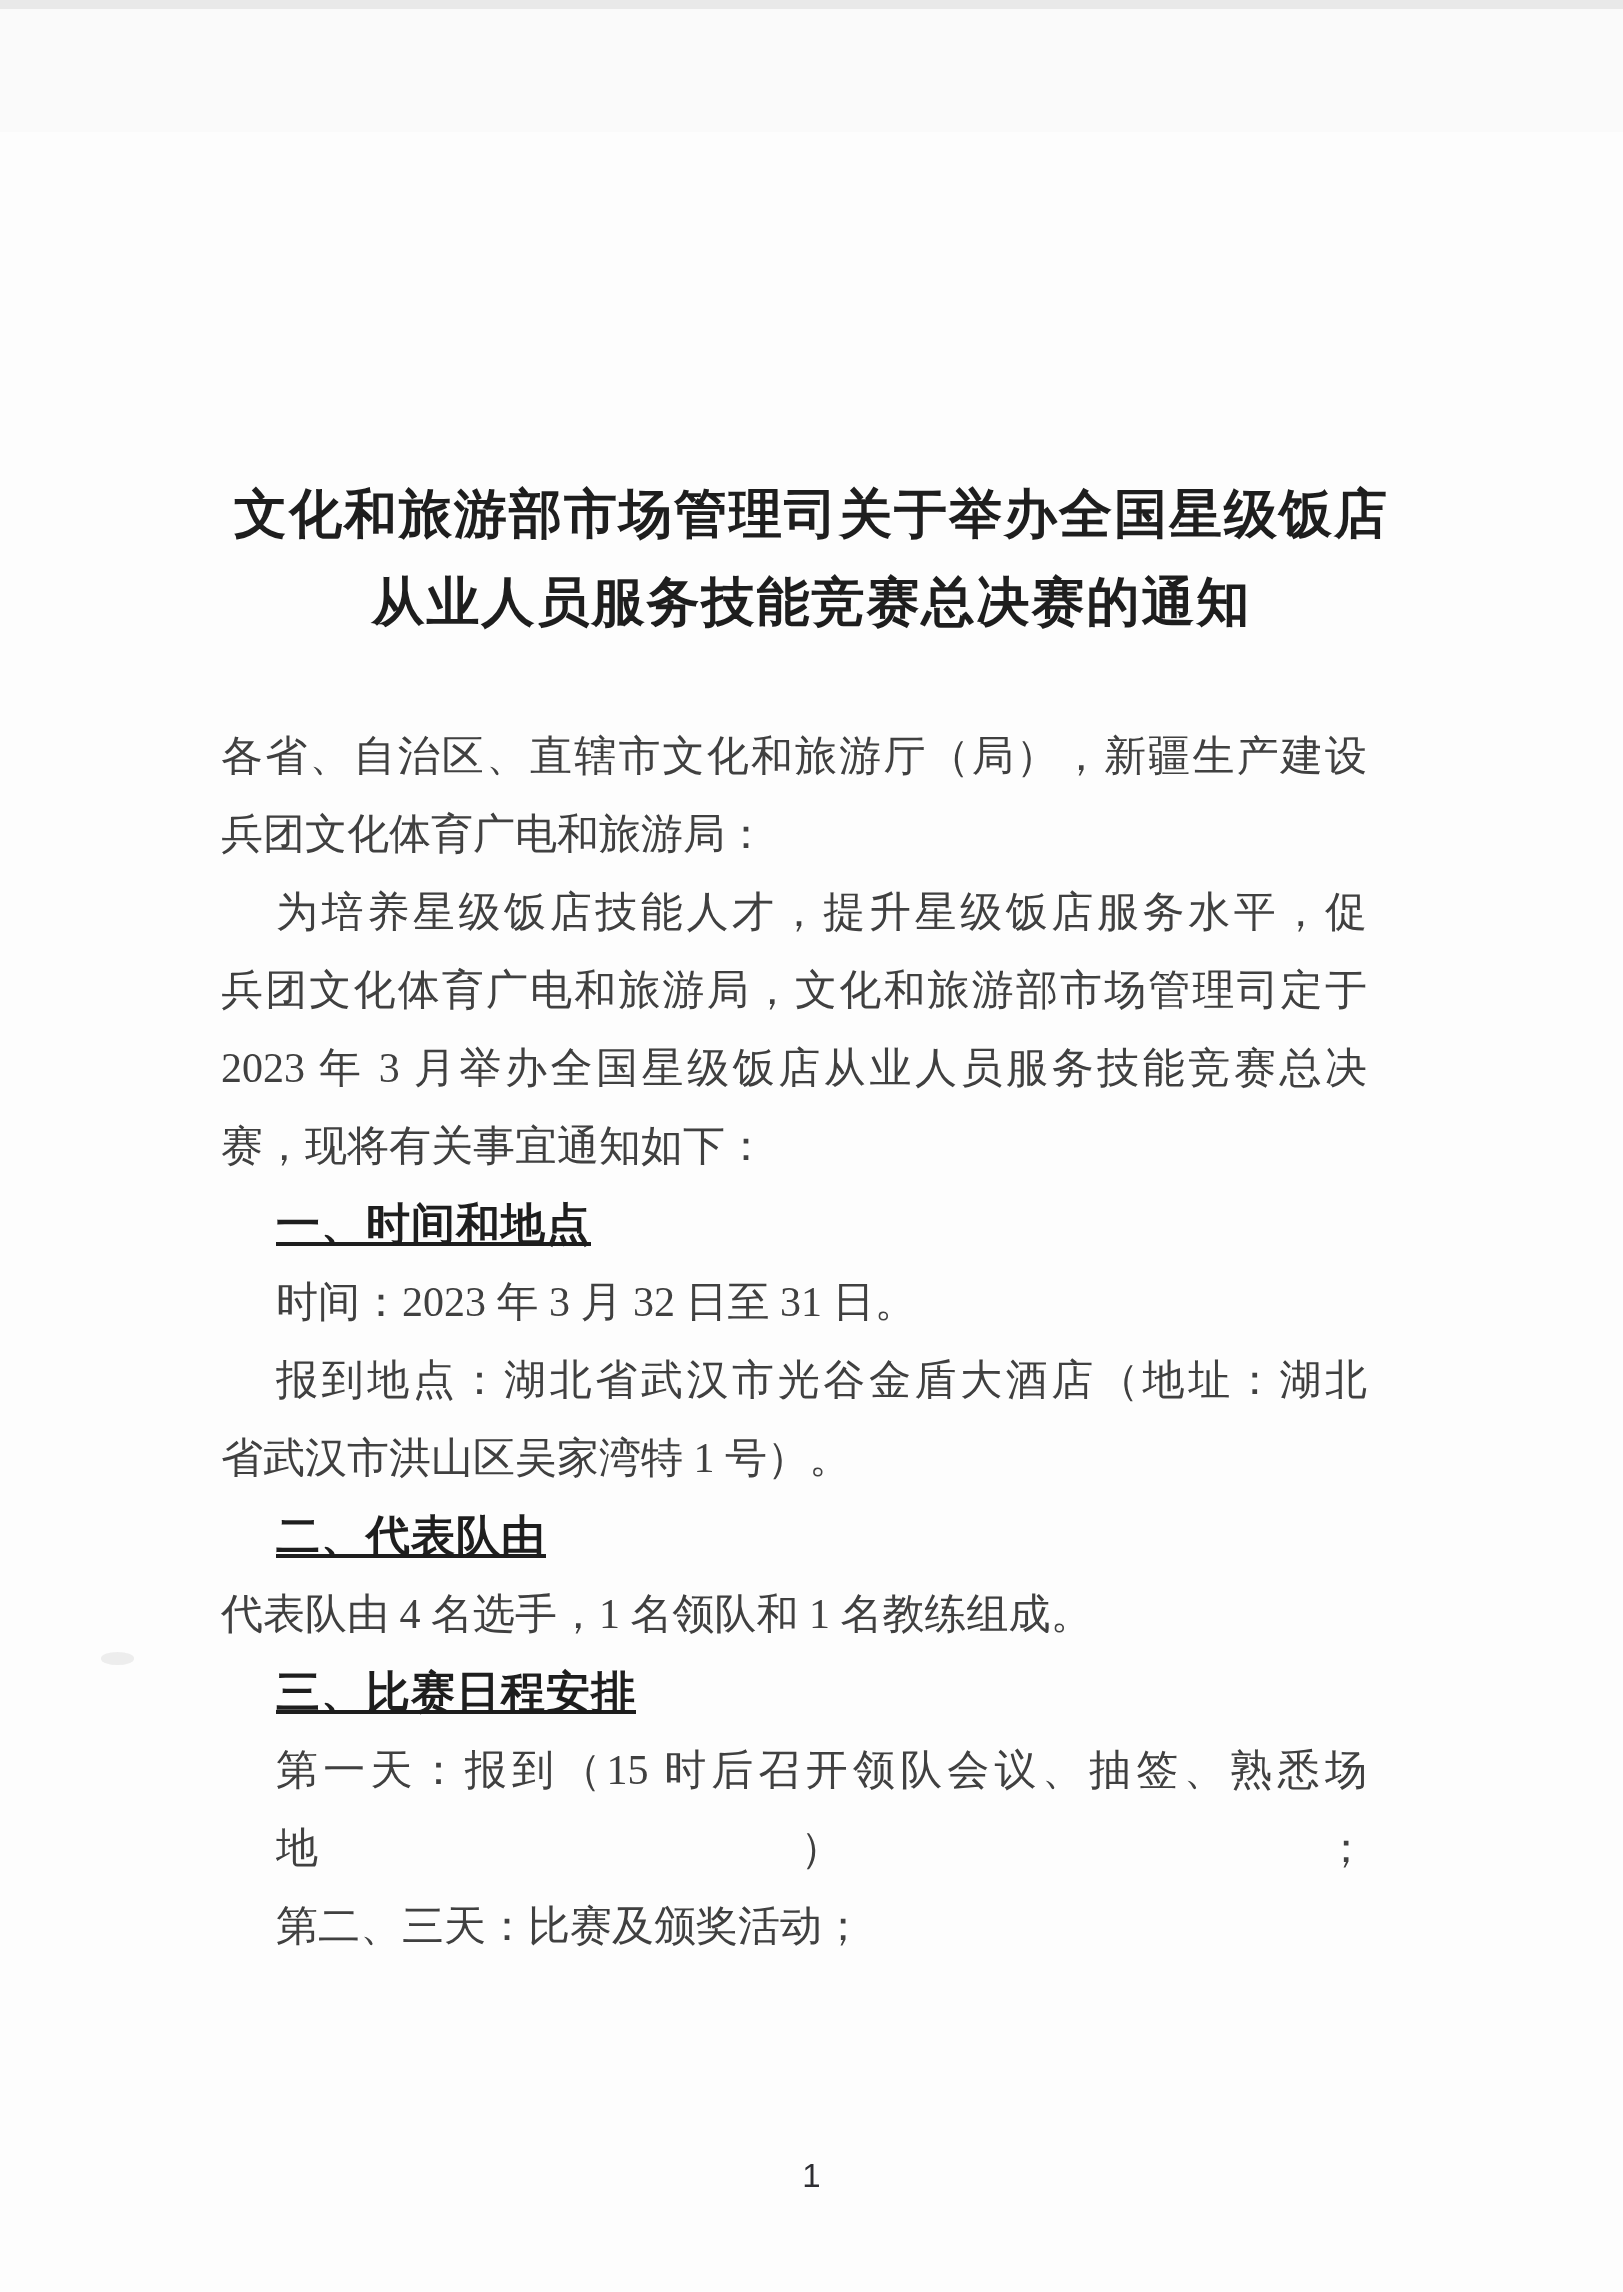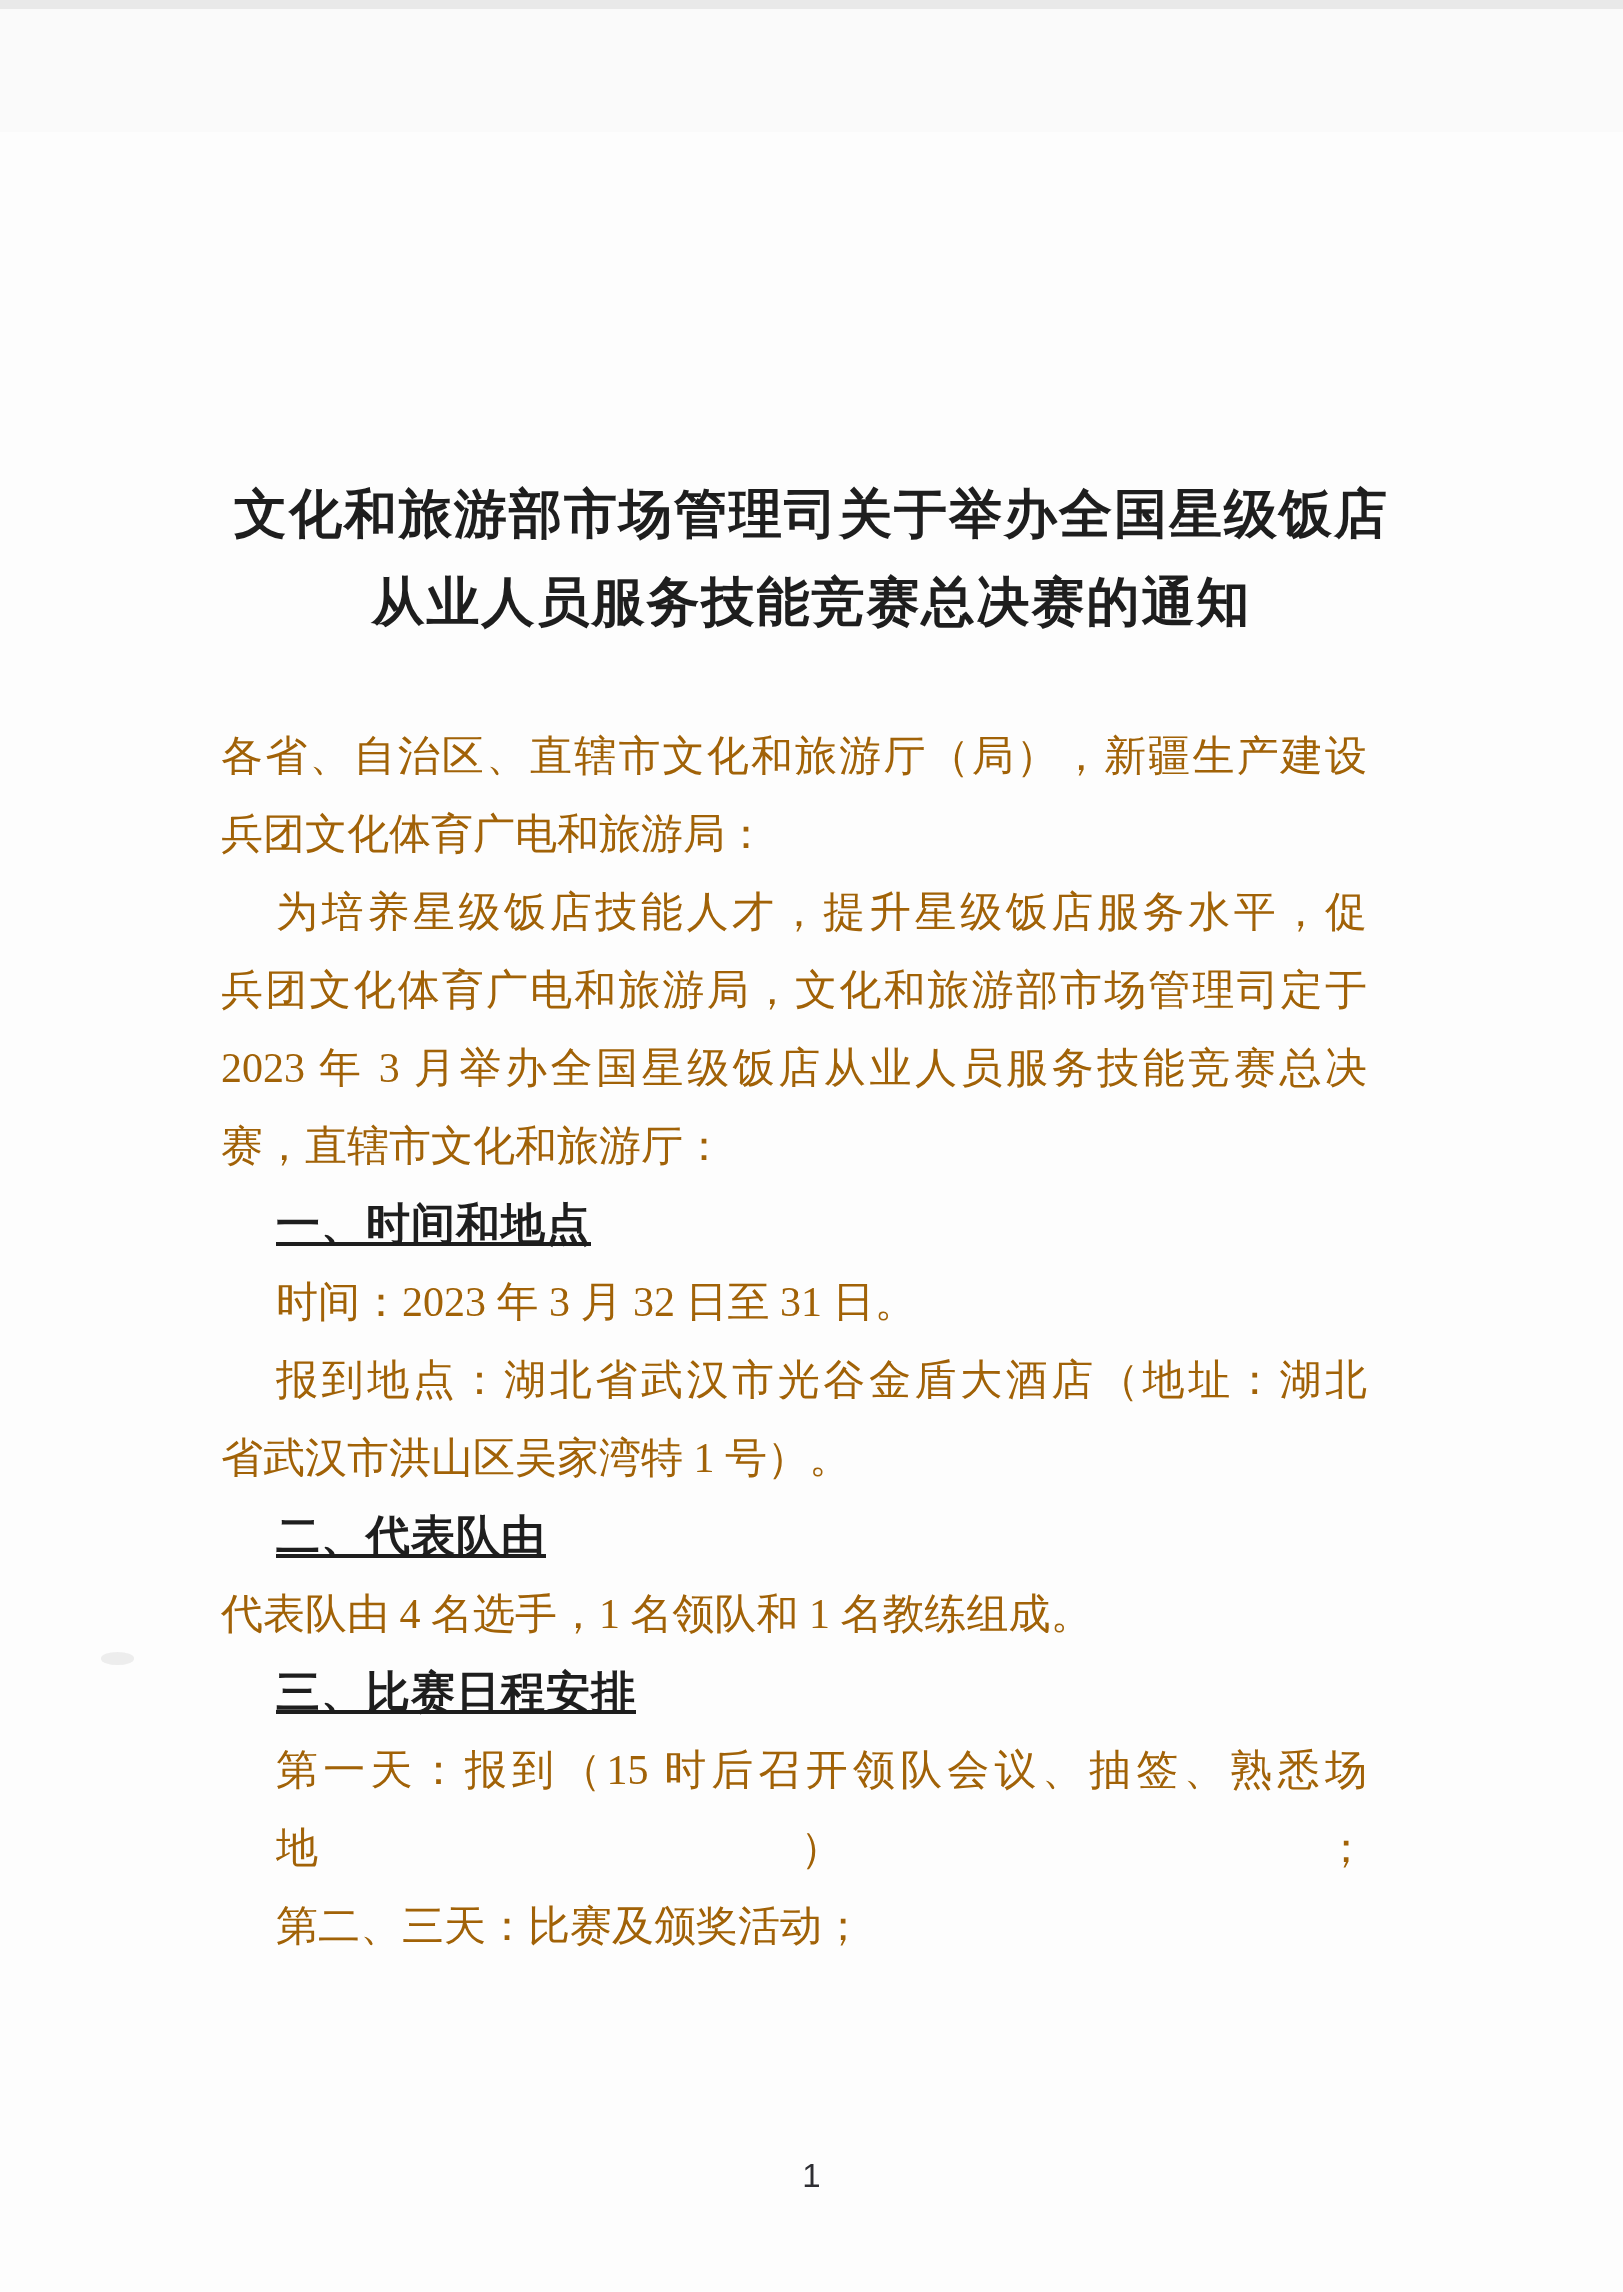--- a/index.html
+++ b/index.html
@@ -48,21 +48,21 @@
     font-family: "Liberation Serif", serif;
   }
   .body-block {
     position: relative;
     margin: 71px 256px 0 221px; 
   }
   .line {
     font-size: 42px;
     line-height: 78px;
     white-space: nowrap;
-    color: #a16207;
+    color: #404040;
   }
   .line.indent {
     padding-left: 55px;
   }
   .line.full {
     white-space: normal;
     text-align: justify;
     text-align-last: justify;
   }
   .line.heading {
@@ -96,21 +96,21 @@
     <div class="title-line">从业人员服务技能竞赛总决赛的通知</div>
   </div>
 
   <div class="body-block">
 
   <div class="line body full">各省、自治区、直辖市文化和旅游厅（局），新疆生产建设</div>
       <div class="line body">兵团文化体育广电和旅游局：</div>
       <div class="line body indent full">为培养星级饭店技能人才，提升星级饭店服务水平，促</div>
       <div class="line body full">兵团文化体育广电和旅游局，文化和旅游部市场管理司定于</div>
       <div class="line body full">2023 年 3 月举办全国星级饭店从业人员服务技能竞赛总决</div>
-      <div class="line body">赛，直辖市文化和旅游厅：</div>
+      <div class="line body">赛，现将有关事宜通知如下：</div>
       <div class="line heading indent">一、时间和地点</div>
       <div class="line body indent">时间：2023 年 3 月 32 日至 31 日。</div>
       <div class="line body indent full">报到地点：湖北省武汉市光谷金盾大酒店（地址：湖北</div>
       <div class="line body">省武汉市洪山区吴家湾特 1 号）。</div>
       <div class="line heading indent">二、代表队由</div>
       <div class="line body">代表队由 4 名选手，1 名领队和 1 名教练组成。</div>
       <div class="line heading indent">三、比赛日程安排</div>
       <div class="line body indent full">第一天：报到（15 时后召开领队会议、抽签、熟悉场地）；</div>
       <div class="line body indent">第二、三天：比赛及颁奖活动；</div>
     </div>

